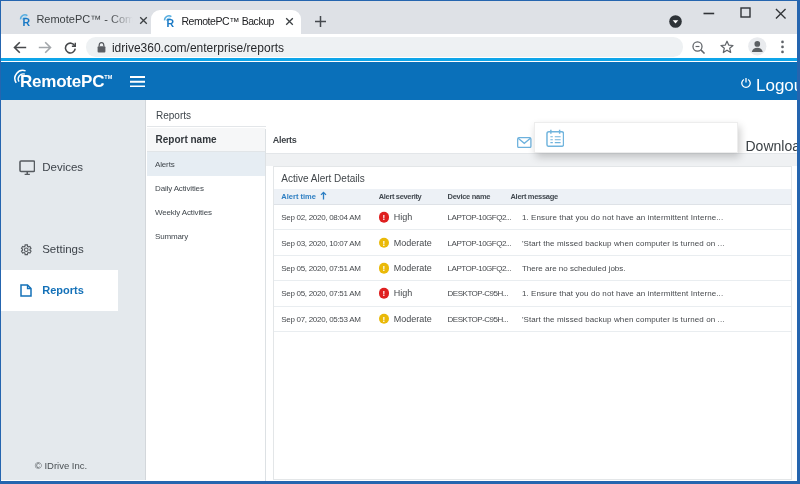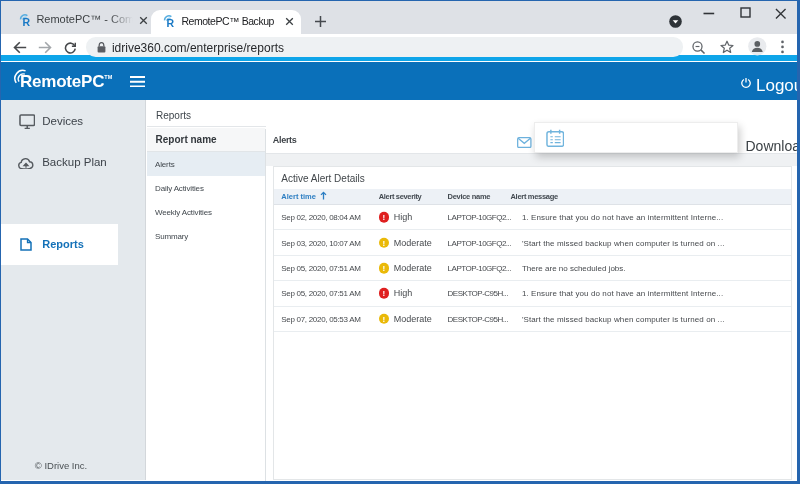--- a/index.html
+++ b/index.html
@@ -2,25 +2,25 @@
 <html><head>
 <meta charset="utf-8">
 <style>
 * { margin:0; padding:0; box-sizing:border-box; }
 html,body { width:800px; height:484px; overflow:hidden; }
 body { font-family:"Liberation Sans", sans-serif; position:relative; background:#fff; }
 .abs { position:absolute; }
 #tabstrip { position:absolute; left:1.4px; top:1.4px; width:795.6px; height:32.6px; background:#dee1e6; }
 .tabtxt { font-size:10px; color:#3c4043; white-space:nowrap; }
 #activetab { position:absolute; left:150px; top:9.1px; width:150px; height:23.5px; background:#fff; border-radius:9px 9px 0 0; }
-#toolbar { position:absolute; left:1.4px; top:34px; width:795.6px; height:27px; background:#fff; border-bottom:6px solid #0ea5e9;padding-left:10px; }
+#toolbar { position:absolute; left:1.4px; top:34px; width:795.6px; height:27px; background:#fff; border-bottom:3px solid #0ea5e9;padding-left:10px; }
 #pill { position:absolute; left:85px; top:3.3px; width:597px; height:19.4px; background:#eef1f3; border-radius:9.7px; }
 #apphead { position:absolute; left:1.4px; top:62px; width:795.6px; height:38.3px; background:#0a70ba; }
 #sidebar { position:absolute; left:1.4px; top:100.3px; width:144.6px; height:380.2px; background:#e4e9ed; border-right:1px solid #d3d7db; }
-.sbitem { position:absolute; left:0; width:117px; height:41px; }
+.sbitem { position:absolute; left:0; width:117px; height:41px;margin-top:46px; }
 .sblabel { position:absolute; left:40.8px; top:50%; transform:translateY(-50%); font-size:11.5px; color:#3d434a; }
 #titlebar { position:absolute; left:147px; top:100.3px; width:650px; height:27.2px; background:#fff; border-bottom:1px solid #e3e6e9; }
 #reportcol { position:absolute; left:147px; top:128.5px; width:118.8px; height:352px; background:#fff; border-right:1px solid #dde1e4; }
 #rcolhead { position:absolute; left:0; top:-1px; width:117.8px; height:24px; background:#f6f7f8; border-bottom:1px solid #e1e5e8; }
 .rcitem { position:absolute; left:0; width:117.8px; height:24px; font-size:8px; color:#40474d; letter-spacing:-0.15px; }
 .rcitem span { position:absolute; left:8px; top:50%; transform:translateY(-50%); }
 #rtoolbar { position:absolute; left:265.8px; top:100.3px; width:531.2px; height:53.8px; background:#fff; border-bottom:1px solid #e3e6e9; }
 #grayband { position:absolute; left:265.8px; top:154.4px; width:531.2px; height:11.9px; background:#eff1f3; }
 #card { position:absolute; left:272.5px; top:166.3px; width:519.8px; height:313.5px; background:#fff; border:1px solid #e3e6e8; }
 .thead { position:absolute; left:0; top:21.5px; width:517.8px; height:15.8px; background:#edf1f6; border-bottom:1px solid #dee2e7; }
@@ -131,26 +131,26 @@
 </div>
 
 <div id="sidebar">
   <div class="sbitem" style="top:0.7px;">
     <svg class="abs" style="left:17.3px; top:13px;" width="16.5" height="15.5" viewBox="0 0 17 16">
       <rect x="1" y="1" width="15" height="10.8" rx="1.1" fill="none" stroke="#565b60" stroke-width="1.6"></rect>
       <path d="M5.8 15 H11.2 M8.5 11.8 V15" stroke="#565b60" stroke-width="1.6"></path>
     </svg>
     <span class="sblabel">Devices</span>
   </div>
-  <div class="sbitem" style="top:41.7px;">
-    <svg class="abs" style="left:17px; top:15px;" width="16" height="12.5" viewBox="0 0 16 12.5">
-      <path d="M3.7 11.7 a3.2 3.2 0 0 1 -0.5 -6.3 a4.3 4.3 0 0 1 8.4 -0.6 a3.3 3.3 0 0 1 0.7 6.5 Q8 12.6 3.7 11.7 Z" fill="none" stroke="#565b60" stroke-width="1.4"></path>
-      <path d="M8 10.8 V6.6 M5.9 8.6 L8 6.3 L10.1 8.6 Z" fill="#565b60" stroke="#565b60" stroke-width="1.2"></path>
-    </svg>
-    <span class="sblabel">Backup Plan</span>
+  <div class="sbitem" style="top:82.7px;">
+    <svg class="abs" style="left:17.3px; top:14px;" width="13.5" height="13.5" viewBox="0 0 24 24">
+      <path fill="none" stroke="#565b60" stroke-width="2" d="M19.4 13 a7.5 7.5 0 0 0 0-2 l2-1.6 -2-3.4 -2.4 1 a7.5 7.5 0 0 0-1.7-1 L14.9 3.4 h-4 l-0.4 2.6 a7.5 7.5 0 0 0-1.7 1 l-2.4-1 -2 3.4 2 1.6 a7.5 7.5 0 0 0 0 2 l-2 1.6 2 3.4 2.4-1 a7.5 7.5 0 0 0 1.7 1 l0.4 2.6 h4 l0.4-2.6 a7.5 7.5 0 0 0 1.7-1 l2.4 1 2-3.4 Z"></path>
+      <circle cx="12.9" cy="12" r="3.2" fill="none" stroke="#565b60" stroke-width="2"></circle>
+    </svg>
+    <span class="sblabel">Settings</span>
   </div>
   <div class="sbitem" style="top:123.7px; background:#fff;">
     <svg class="abs" style="left:18.6px; top:14px;" width="12" height="13" viewBox="0 0 12 13">
       <path d="M1 1 H7.5 L11 4.5 V12 H1 Z" fill="none" stroke="#1471b8" stroke-width="1.5"></path>
       <path d="M7.5 1 V4.5 H11" fill="none" stroke="#1471b8" stroke-width="1.3"></path>
     </svg>
     <span class="sblabel" style="color:#1471b8; font-weight:bold; font-size:11px;">Reports</span>
   </div>
   <div class="abs" style="left:33.4px; top:360.2px; font-size:9.5px; color:#4a5054;">© IDrive Inc.</div>
 </div>

